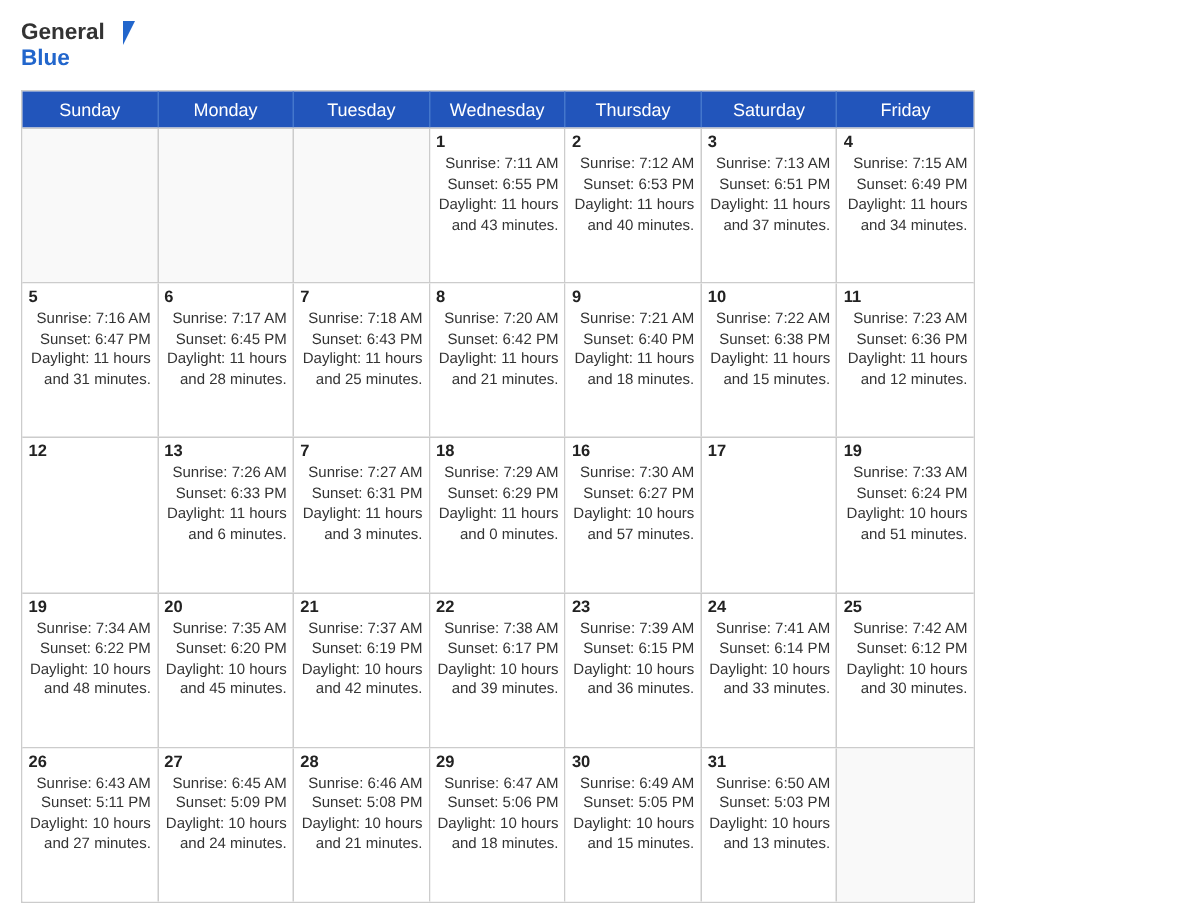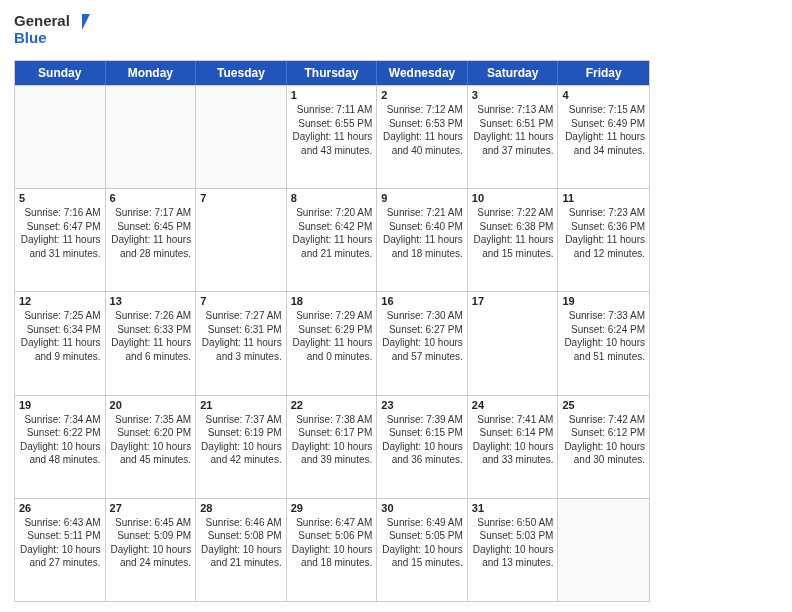--- a/index.html
+++ b/index.html
@@ -48,21 +48,21 @@
       border: 1px solid #ccc;
     }
     .cal-header-row {
       display: grid;
       grid-template-columns: repeat(7, 1fr);
       background: #2255bb;
     }
     .cal-header-cell {
       color: #fff;
       font-size: 12px;
-      font-weight: bold;
+      font-weight: normal;
       text-align: center;
       padding: 5px 2px;
       border-right: 1px solid #4477cc;
     }
     .cal-header-cell:last-child { border-right: none; }
     .cal-body {
       flex: 1;
       display: flex;
       flex-direction: column;
     }
@@ -113,22 +113,22 @@
       <div class="month-title"></div>
       <div class="subtitle"></div>
     </div>
   </div>
 
   <div class="calendar">
     <div class="cal-header-row">
     <div class="cal-header-cell">Sunday</div>
         <div class="cal-header-cell">Monday</div>
         <div class="cal-header-cell">Tuesday</div>
+        <div class="cal-header-cell">Wednesday</div>
         <div class="cal-header-cell">Thursday</div>
-        <div class="cal-header-cell">Wednesday</div>
         <div class="cal-header-cell">Saturday</div>
         <div class="cal-header-cell">Friday</div>
       </div>
     <div class="cal-body">
     <div class="cal-row">
           <div class="cal-cell empty"></div>
           <div class="cal-cell empty"></div>
           <div class="cal-cell empty"></div>
           <div class="cal-cell">
             <div class="day-num">1</div>
@@ -151,20 +151,21 @@
           <div class="cal-cell">
             <div class="day-num">5</div>
             <div class="cell-info">Sunrise: 7:16 AM<br>Sunset: 6:47 PM<br>Daylight: 11 hours and 31 minutes.</div>
           </div>
           <div class="cal-cell">
             <div class="day-num">6</div>
             <div class="cell-info">Sunrise: 7:17 AM<br>Sunset: 6:45 PM<br>Daylight: 11 hours and 28 minutes.</div>
           </div>
           <div class="cal-cell">
             <div class="day-num">7</div>
+            <div class="cell-info">Sunrise: 7:18 AM<br>Sunset: 6:43 PM<br>Daylight: 11 hours and 25 minutes.</div>
           </div>
           <div class="cal-cell">
             <div class="day-num">8</div>
             <div class="cell-info">Sunrise: 7:20 AM<br>Sunset: 6:42 PM<br>Daylight: 11 hours and 21 minutes.</div>
           </div>
           <div class="cal-cell">
             <div class="day-num">9</div>
             <div class="cell-info">Sunrise: 7:21 AM<br>Sunset: 6:40 PM<br>Daylight: 11 hours and 18 minutes.</div>
           </div>
           <div class="cal-cell">
@@ -172,21 +173,20 @@
             <div class="cell-info">Sunrise: 7:22 AM<br>Sunset: 6:38 PM<br>Daylight: 11 hours and 15 minutes.</div>
           </div>
           <div class="cal-cell">
             <div class="day-num">11</div>
             <div class="cell-info">Sunrise: 7:23 AM<br>Sunset: 6:36 PM<br>Daylight: 11 hours and 12 minutes.</div>
           </div>
         </div>
         <div class="cal-row">
           <div class="cal-cell">
             <div class="day-num">12</div>
-            <div class="cell-info">Sunrise: 7:25 AM<br>Sunset: 6:34 PM<br>Daylight: 11 hours and 9 minutes.</div>
           </div>
           <div class="cal-cell">
             <div class="day-num">13</div>
             <div class="cell-info">Sunrise: 7:26 AM<br>Sunset: 6:33 PM<br>Daylight: 11 hours and 6 minutes.</div>
           </div>
           <div class="cal-cell">
             <div class="day-num">7</div>
             <div class="cell-info">Sunrise: 7:27 AM<br>Sunset: 6:31 PM<br>Daylight: 11 hours and 3 minutes.</div>
           </div>
           <div class="cal-cell">

